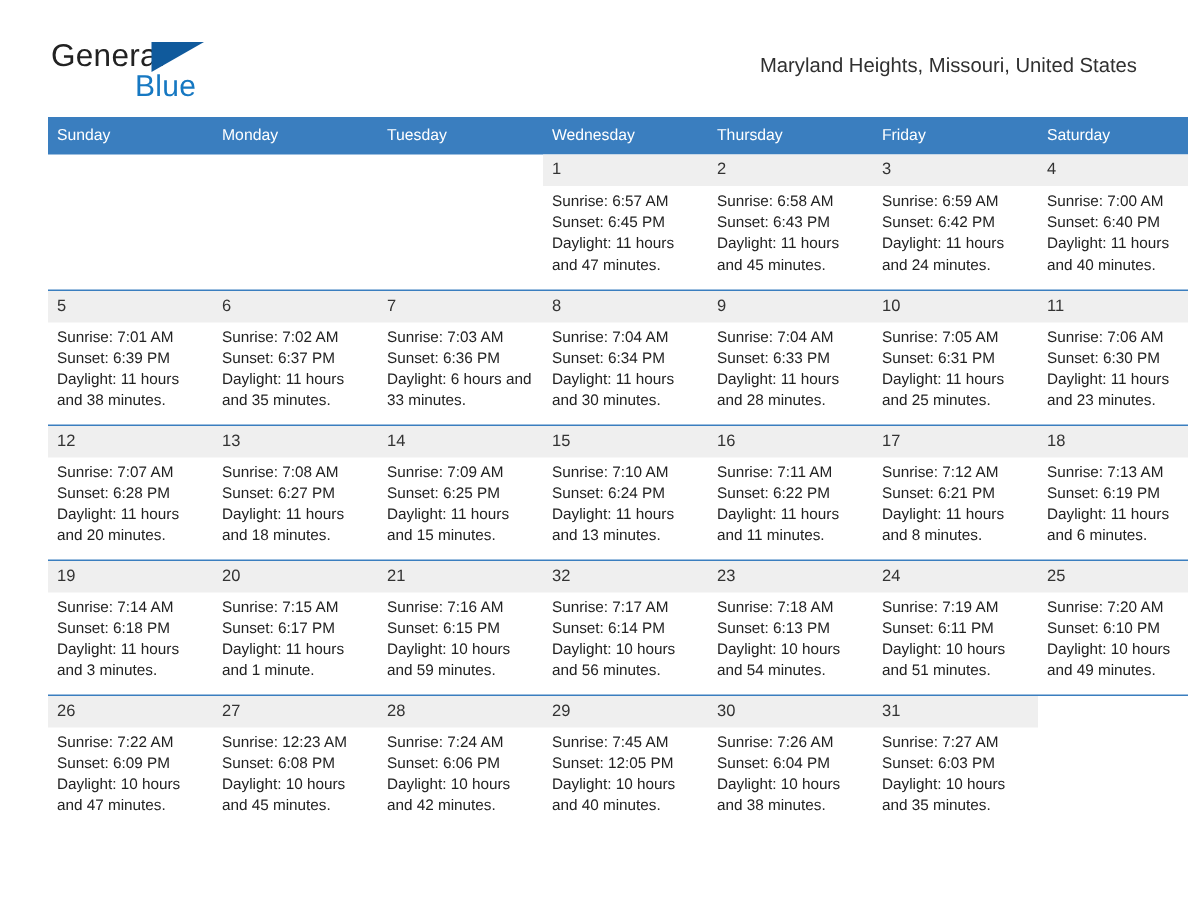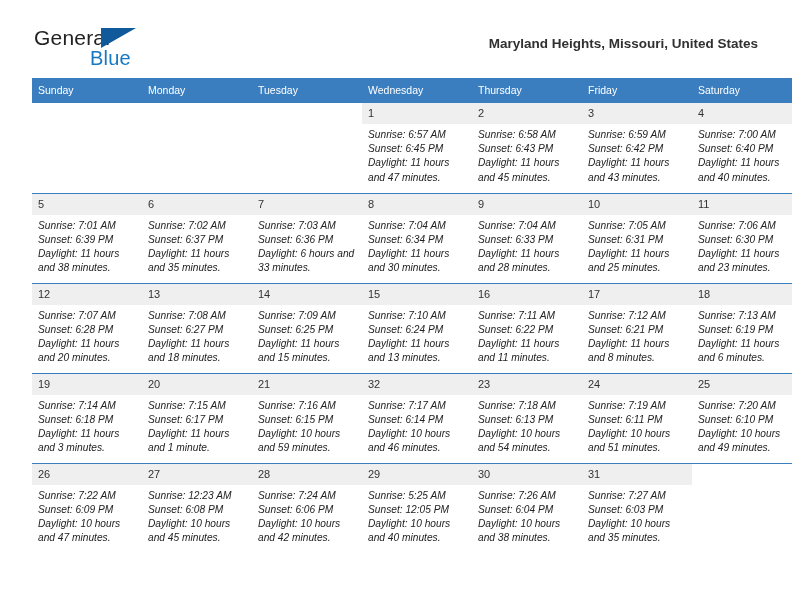--- a/index.html
+++ b/index.html
@@ -74,21 +74,21 @@
     color: #303030;
     line-height: 30px;
     font-weight: normal;
     margin: 0;
   }
   .location {
     font-size: 13.5px;
     color: #303030;
     line-height: 16px;
     margin: 10px 0 0 0;
-    font-weight: bold;
+    font-weight: normal;
   }
 
   
   .calendar {
     width: 728px;
     border-collapse: collapse;
     table-layout: fixed;
     margin-top: 6px;
   }
   .calendar th {
@@ -126,21 +126,20 @@
     box-sizing: border-box;
   }
   .cell.blank {
     background: transparent;
   }
   .info {
     padding: 4px 6px 0 6px;
     font-size: 10.2px;
     line-height: 14.2px;
     color: #222222;
-    font-style: italic;
   }
   .info div {
     white-space: nowrap;
   }
   .info .daylight {
     white-space: normal;
   }
 </style>
 </head>
 <body>
@@ -200,21 +199,21 @@
                 <div class="daylight">Daylight: 11 hours and 45 minutes.</div>
               </div>
             </div>
           </td>
           <td>
             <div class="cell">
               <div class="daynum">3</div>
               <div class="info">
                 <div>Sunrise: 6:59 AM</div>
                 <div>Sunset: 6:42 PM</div>
-                <div class="daylight">Daylight: 11 hours and 43 minutes.</div>
+                <div class="daylight">Daylight: 11 hours and 24 minutes.</div>
               </div>
             </div>
           </td>
           <td>
             <div class="cell">
               <div class="daynum">4</div>
               <div class="info">
                 <div>Sunrise: 7:00 AM</div>
                 <div>Sunset: 6:40 PM</div>
                 <div class="daylight">Daylight: 11 hours and 40 minutes.</div>
@@ -396,21 +395,21 @@
                 <div class="daylight">Daylight: 10 hours and 59 minutes.</div>
               </div>
             </div>
           </td>
           <td>
             <div class="cell">
               <div class="daynum">32</div>
               <div class="info">
                 <div>Sunrise: 7:17 AM</div>
                 <div>Sunset: 6:14 PM</div>
-                <div class="daylight">Daylight: 10 hours and 46 minutes.</div>
+                <div class="daylight">Daylight: 10 hours and 56 minutes.</div>
               </div>
             </div>
           </td>
           <td>
             <div class="cell">
               <div class="daynum">23</div>
               <div class="info">
                 <div>Sunrise: 7:18 AM</div>
                 <div>Sunset: 6:13 PM</div>
                 <div class="daylight">Daylight: 10 hours and 54 minutes.</div>
@@ -466,21 +465,21 @@
                 <div>Sunrise: 7:24 AM</div>
                 <div>Sunset: 6:06 PM</div>
                 <div class="daylight">Daylight: 10 hours and 42 minutes.</div>
               </div>
             </div>
           </td>
           <td>
             <div class="cell">
               <div class="daynum">29</div>
               <div class="info">
-                <div>Sunrise: 5:25 AM</div>
+                <div>Sunrise: 7:45 AM</div>
                 <div>Sunset: 12:05 PM</div>
                 <div class="daylight">Daylight: 10 hours and 40 minutes.</div>
               </div>
             </div>
           </td>
           <td>
             <div class="cell">
               <div class="daynum">30</div>
               <div class="info">
                 <div>Sunrise: 7:26 AM</div>

